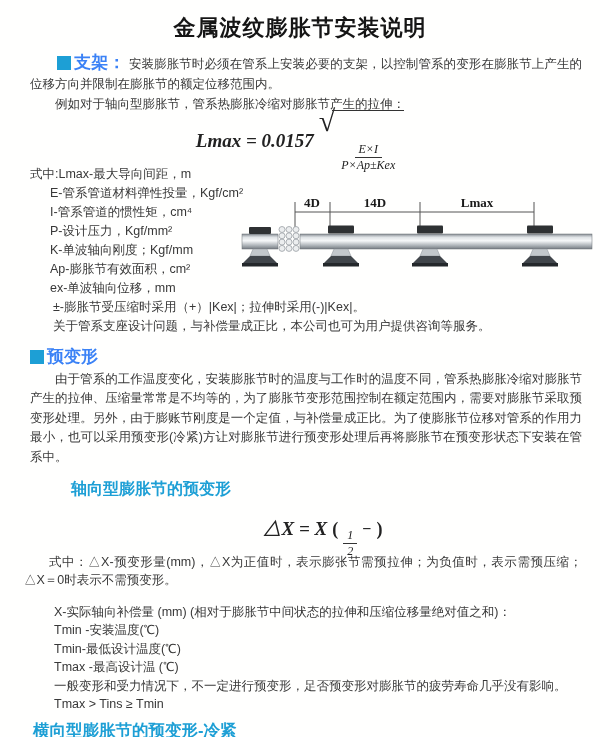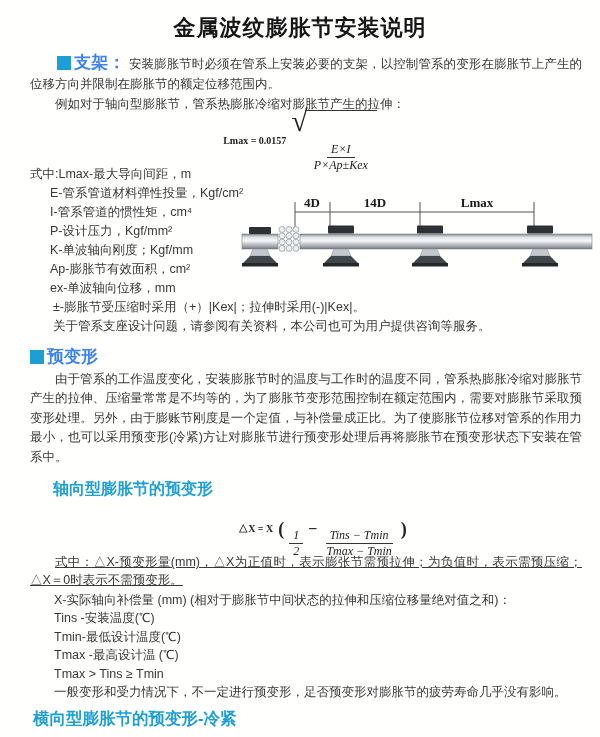--- a/index.html
+++ b/index.html
@@ -13,21 +13,21 @@
   }
   .body-text { font-size:12.5px; line-height:19.5px; color:#383838; }
   .p-support { margin:10px 18px 0 30px; text-align:justify; text-indent:27px; }
   .sec-marker { display:inline-block; width:14px; height:14px; background:#1d9fd5; margin-right:3px; vertical-align:-2px; }
   .sec-title { color:#3b82f6; font-size:17px; font-weight:bold; }
   .p-example { margin:1px 18px 0 30px; text-indent:2em; }
 
   .formula { display:flex; justify-content:center; align-items:center; gap:5px;
              font-family:"Liberation Serif",serif; color:#222; }
   .f1 { margin-top:7px; height:38px; }
-  .f-pre { font-weight:bold; font-size:10px; white-space:nowrap; }
+  .f-pre { font-weight:bold; font-size:19px; white-space:nowrap;font-style:italic; }
   .frac { display:inline-flex; flex-direction:column; align-items:center;
           font-style:italic; font-size:12px; line-height:1.25;margin-top:28px; }
   .frac .num { border-bottom:1px solid #333; padding:0 4px; }
   .frac .den { padding:0 4px; }
   .sqrt { display:inline-flex; align-items:flex-start; }
   .rad { font-size:30px; line-height:26px; font-weight:400; margin-right:-3px; color:#222; }
   .radicand { border-top:1.5px solid #333; padding:3px 5px 0; margin-top:2px; }
   .f-paren { font-size:18px; font-weight:bold; }
   .f-minus { font-weight:bold; }
 
@@ -36,25 +36,25 @@
   .d0 { margin-left:30px; }
   .d1,.d2,.d3,.d4,.d5,.d6 { margin-left:50px; }
   .d7,.d8 { margin-left:53px; }
 
   .diagram { position:absolute; left:240px; top:190px; width:356px; height:78px; }
   .dim-label { font-family:"Liberation Serif",serif; font-weight:bold; font-size:13px; fill:#1a1a1a; }
 
   .sec-row { margin:9px 0 0 30px; }
   .p-predeform { margin:2px 18px 12px 30px; text-align:justify; text-indent:2em; line-height:19.5px; }
 
-  .sub-title { color:#1d9fd5; font-size:16px; font-weight:bold; margin:6px 0 0 53px; }
+  .sub-title { color:#1d9fd5; font-size:16px; font-weight:bold; margin:6px 0 0 71px; }
   .f2 { margin-top:11px; height:36px;padding-left:45px; }
-  .p-note-main { margin:6px 18px 0 30px; text-align:justify; text-indent:2em; line-height:18px;text-decoration:underline; }
+  .p-note-main { margin:6px 18px 0 24px; text-align:justify; text-indent:2em; line-height:18px; }
   .note-lines div { margin-left:54px; line-height:18.4px; white-space:nowrap; }
-  .note-lines { margin-top:2px; }
+  .note-lines { margin-top:14px; }
   .sub-title2 { color:#1d9fd5; font-size:16.5px; font-weight:bold; margin:7px 0 0 33px; }
   .f3 { margin-top:12px; height:30px; }
 </style>
 </head>
 <body>
 
 <div class="page">
 
   <h1 class="doc-title">金属波纹膨胀节安装说明</h1>
 
@@ -77,21 +77,21 @@
 
   <div class="defs body-text">
     <div class="d0">式中:Lmax-最大导向间距，m</div>
     <div class="d1">E-管系管道材料弹性投量，Kgf/cm²</div>
     <div class="d2">I-管系管道的惯性矩，cm⁴</div>
     <div class="d3">P-设计压力，Kgf/mm²</div>
     <div class="d4">K-单波轴向刚度；Kgf/mm</div>
     <div class="d5">Ap-膨胀节有效面积，cm²</div>
     <div class="d6">ex-单波轴向位移，mm</div>
     <div class="d7">±-膨胀节受压缩时采用（+）|Kex|；拉伸时采用(-)|Kex|。</div>
-    <div class="d8">关于管系支座设计问题，请参阅有关资料，本公司也可为用户提供咨询等服务。</div>
+    <div class="d8">关于管系支座设计问题，与补偿量成正比，本公司也可为用户提供咨询等服务。</div>
   </div>
 
   <svg class="diagram" viewBox="0 0 356 78" xmlns="http://www.w3.org/2000/svg">
     <defs>
       <linearGradient id="pipeG" x1="0" y1="0" x2="0" y2="1">
         <stop offset="0%" stop-color="#878d93"></stop>
         <stop offset="22%" stop-color="#dfe3e6"></stop>
         <stop offset="45%" stop-color="#f6f8f9"></stop>
         <stop offset="78%" stop-color="#aab0b5"></stop>
         <stop offset="100%" stop-color="#767c82"></stop>
@@ -161,36 +161,32 @@
   <div class="sub-title">轴向型膨胀节的预变形</div>
 
   <div class="formula f2">
     <span class="f-pre">△X = X</span>
     <span class="f-paren">(</span>
     <span class="frac">
       <span class="num">1</span>
       <span class="den">2</span>
     </span>
     <span class="f-minus">−</span>
-    <span class="frac">
-      <span class="num">Tins − Tmin</span>
-      <span class="den">Tmax − Tmin</span>
-    </span>
     <span class="f-paren">)</span>
   </div>
 
   <p class="p-note-main body-text">式中：△X-预变形量(mm)，△X为正值时，表示膨张节需预拉伸；为负值时，表示需预压缩；△X＝0时表示不需预变形。</p>
 
   <div class="note-lines body-text">
     <div>X-实际轴向补偿量 (mm) (相对于膨胀节中间状态的拉伸和压缩位移量绝对值之和)：</div>
-    <div>Tins -安装温度(℃)</div>
+    <div>Tmin -安装温度(℃)</div>
     <div>Tmin-最低设计温度(℃)</div>
     <div>Tmax -最高设计温 (℃)</div>
+    <div>一般变形和受力情况下，不一定进行预变形，足否预变形对膨胀节的疲劳寿命几乎没有影响。</div>
     <div>Tmax &gt; Tins ≥ Tmin</div>
-    <div>一般变形和受力情况下，不一定进行预变形，足否预变形对膨胀节的疲劳寿命几乎没有影响。</div>
   </div>
 
   <div class="sub-title2">横向型膨胀节的预变形-冷紧</div>
 
   <div class="formula f3">
 
     <span class="frac">
       <span class="num">1</span>
 
     </span>

